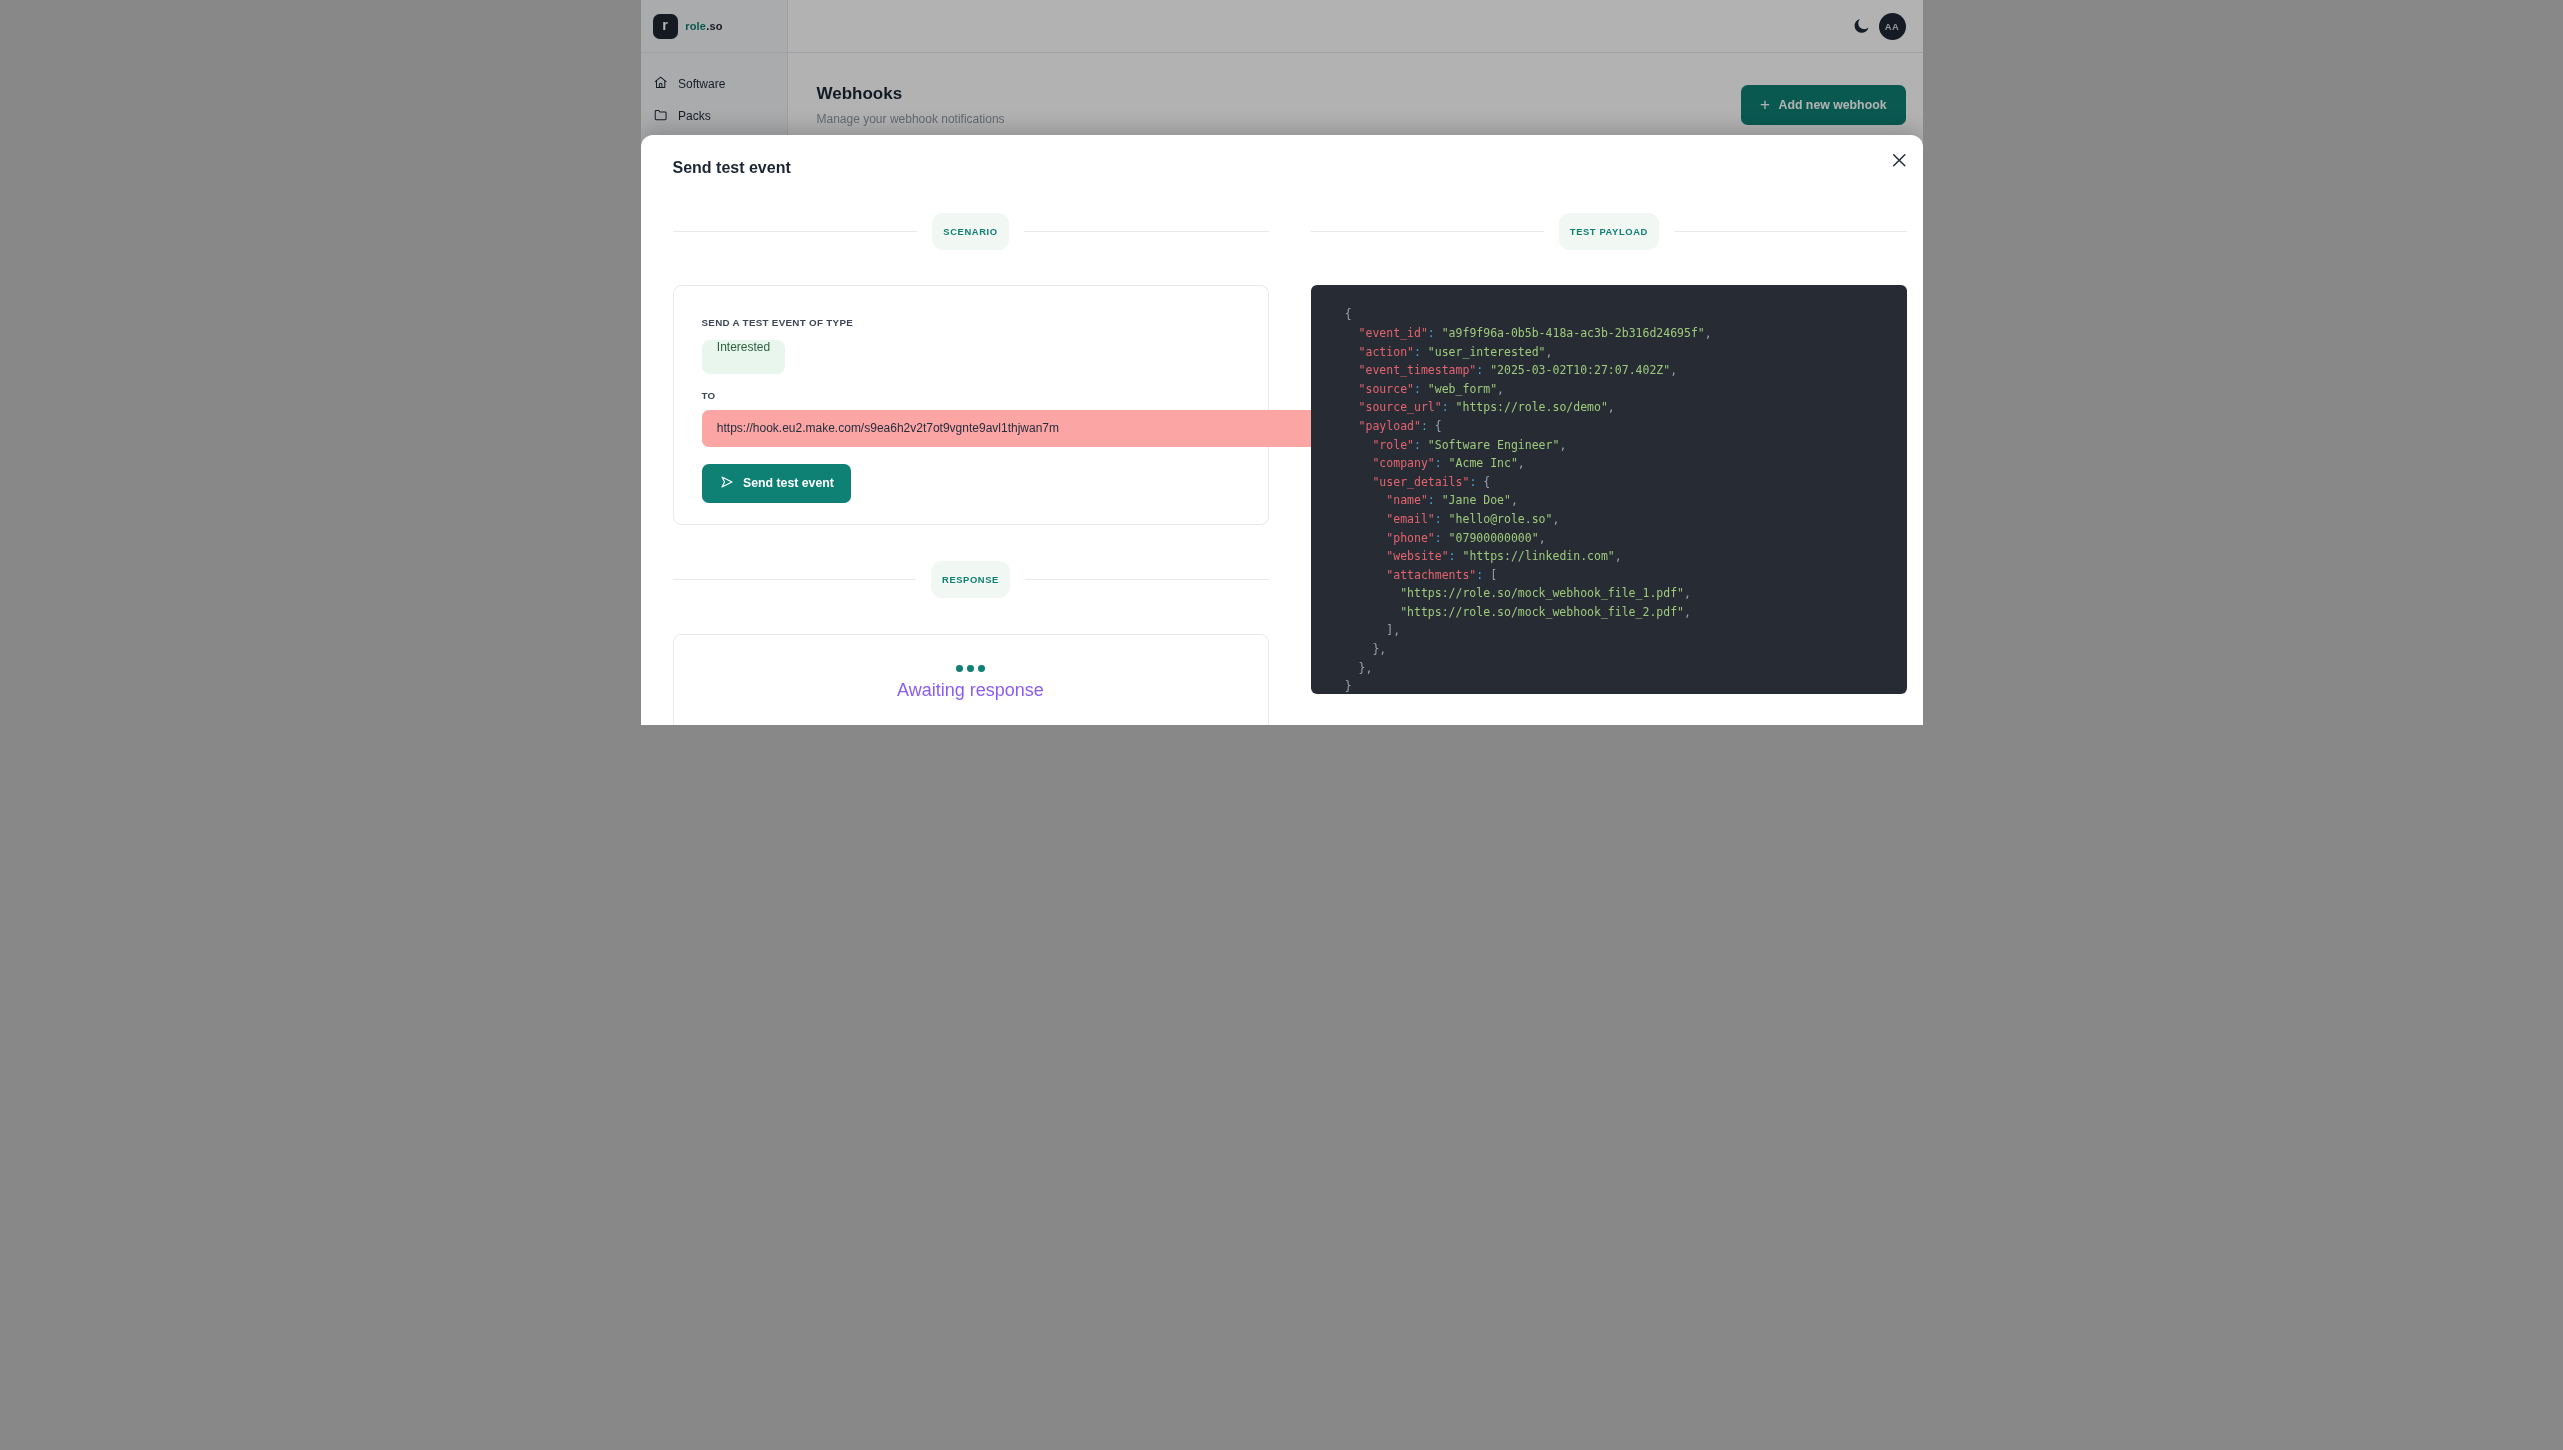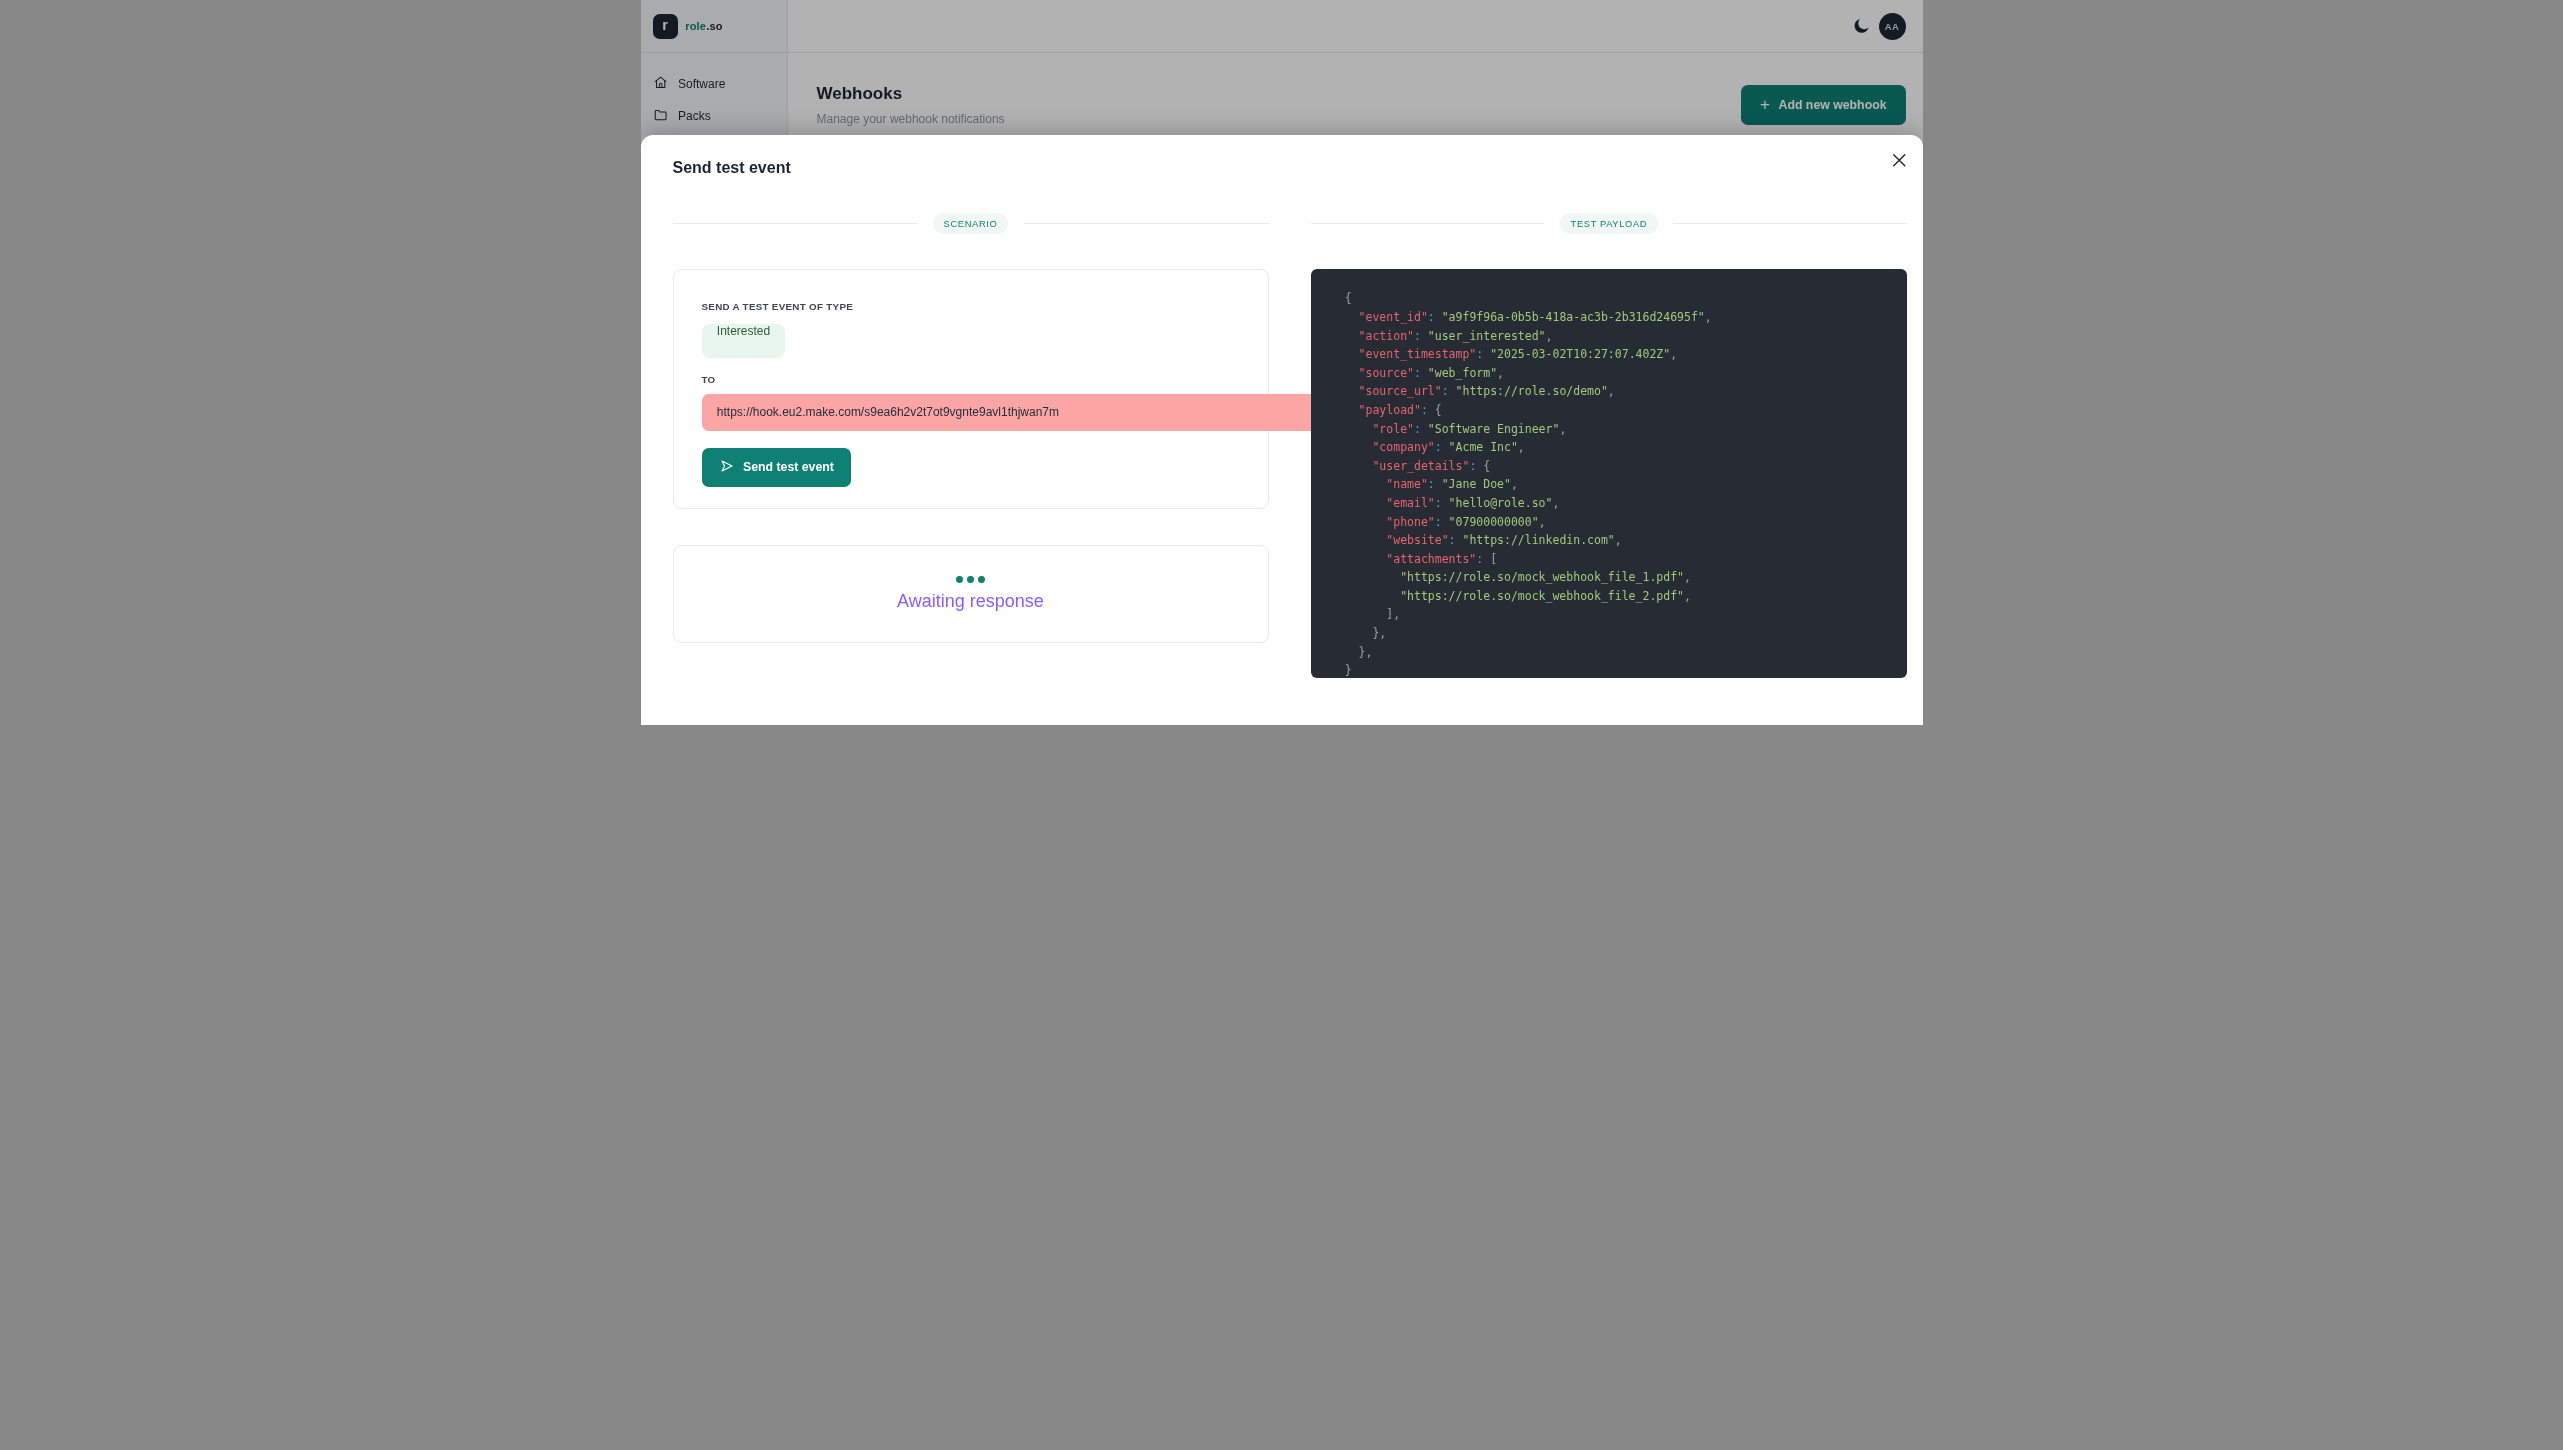--- a/index.html
+++ b/index.html
@@ -78,22 +78,22 @@
 
   .modal-body { display:flex; gap:42px; padding:0 15.3px 0 32px; }
   .col-left  { width:596px; }
   .col-right { width:597px; }
 
   .section-divider {
     margin-top:36px; display:flex; align-items:center; gap:15.3px;
   }
   .section-divider .line { flex:1; height:0.9px; background:#e7e9ed; }
   .section-chip {
-    background:#f1f8f4; color:#0f7f72; font-size:9.4px; font-weight:400;
-    letter-spacing:0.6px; padding:5px 11px; border-radius:11px; white-space:nowrap;
+    background:#f1f8f4; color:#0f7f72; font-size:9.4px; font-weight:700;
+    letter-spacing:0.6px; padding:13px 11px; border-radius:11px; white-space:nowrap;
   }
 
   .scenario-card {
     margin-top:35px; height:240px; border:0.9px solid #e7e9ed; border-radius:8.5px;
     padding:31px 28px 0 28px;
   }
   .field-label {
     font-size:9.8px; font-weight:700; color:#3d4656; letter-spacing:0.3px;
   }
   .event-type-chip {
@@ -229,20 +229,25 @@
           <button class="send-btn">
             <span>
               <svg viewBox="0 0 24 24">
                   <path d="M4.5 4.5 19.5 12 4.5 19.5l3.8-7.5-3.8-7.5z"></path>
                 </svg>
             </span>
             <span>Send test event</span>
           </button>
         </div>
 
+        <div class="section-divider">
+          <div class="line"></div>
+          <div class="section-chip">RESPONSE</div>
+          <div class="line"></div>
+        </div>
 
         <div class="response-card">
           <div class="dots">
               <span></span>
               <span></span>
               <span></span>
             </div>
           <div class="awaiting-text">Awaiting response</div>
         </div>
       </div>

